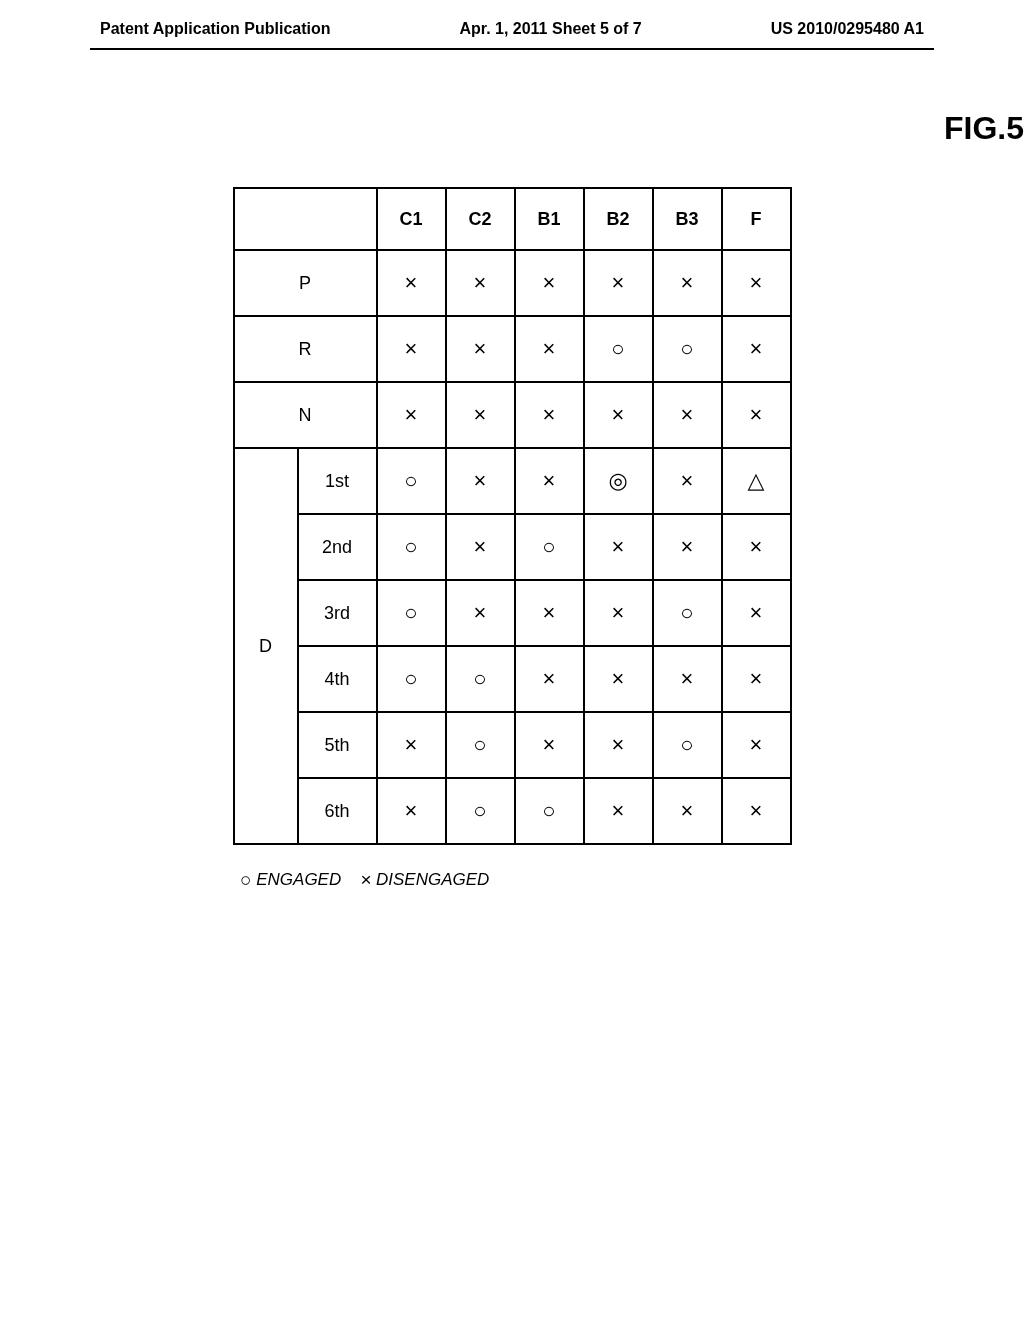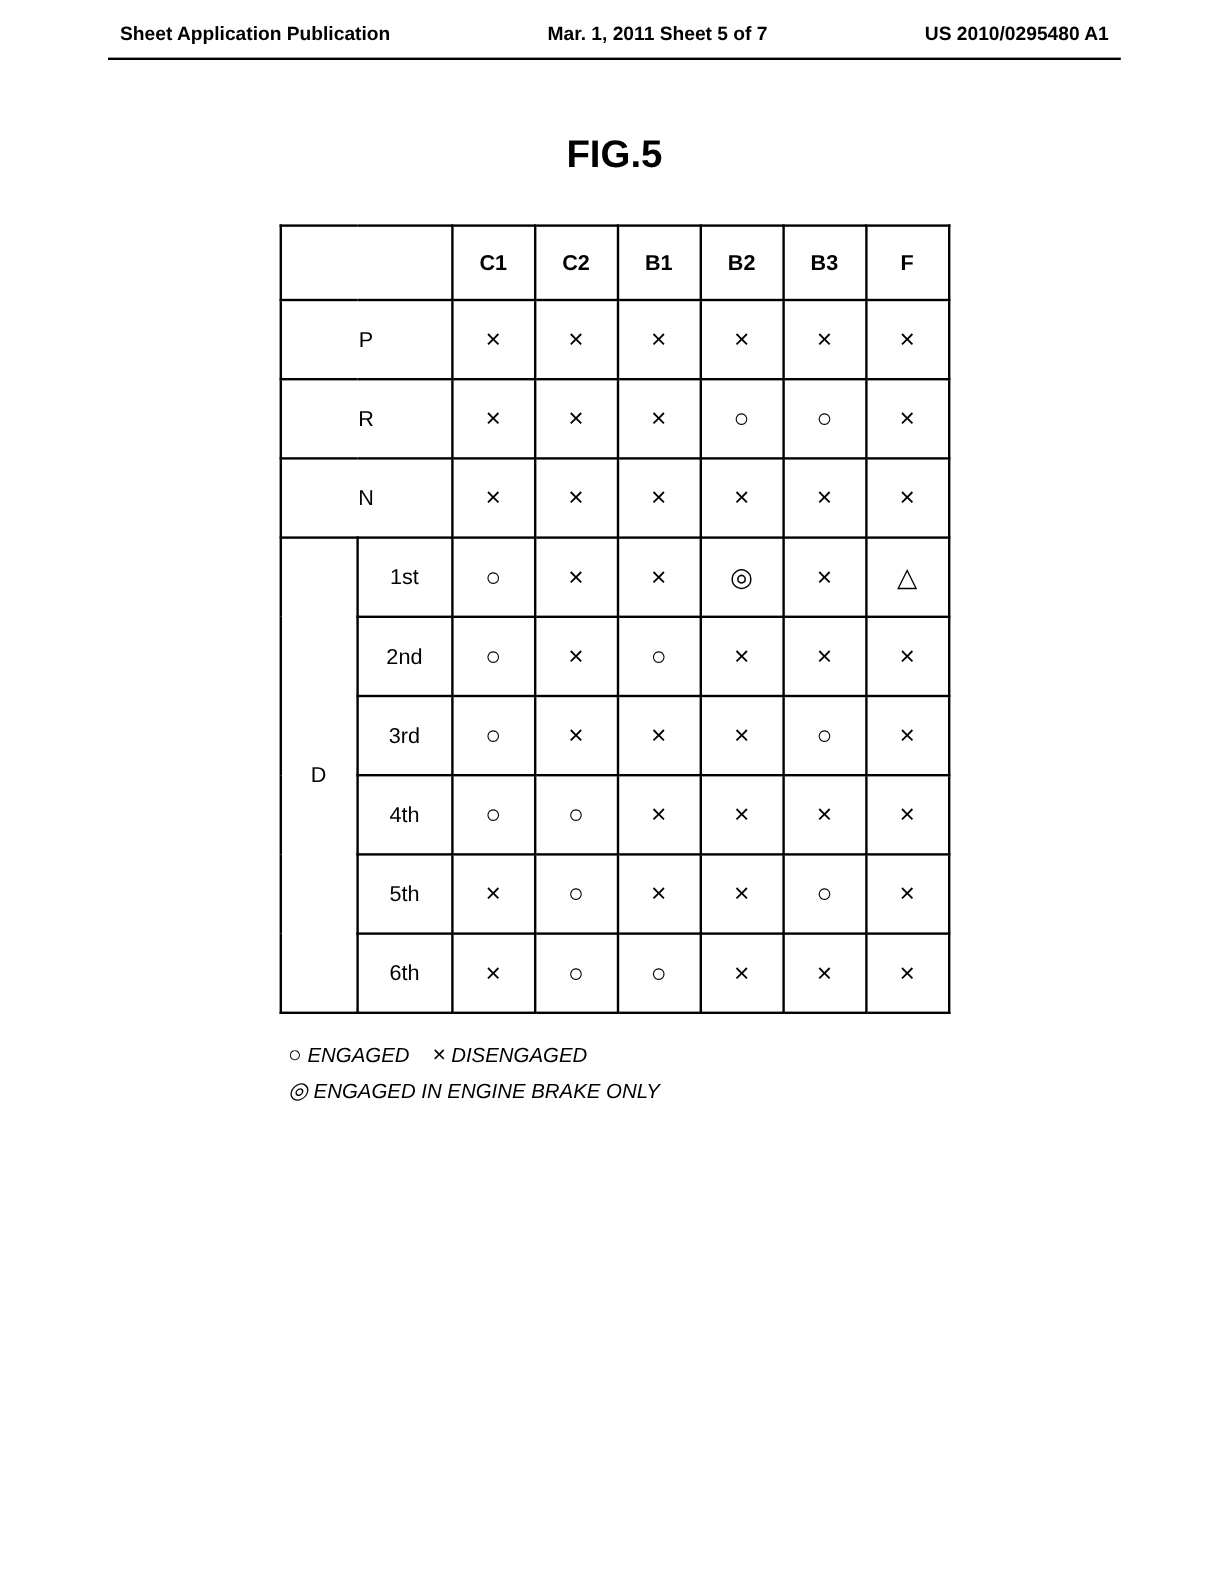--- a/index.html
+++ b/index.html
@@ -17,21 +17,21 @@
       padding: 20px 100px 10px 100px;
       font-size: 16px;
       font-weight: bold;
     }
     .header-rule {
       border: none;
       border-top: 2px solid black;
       margin: 0 90px 10px 90px;
     }
     .figure-title {
-      text-align: center;
+      text-align: right;
       font-size: 32px;
       font-weight: bold;
       margin-top: 60px;
       margin-bottom: 40px;
     }
     .table-container {
       display: flex;
       justify-content: center;
     }
     table {
@@ -65,22 +65,22 @@
     .legend-symbol {
       font-size: 19px;
       display: inline-block;
       vertical-align: middle;
     }
   </style>
 </head>
 <body>
 
 <div class="header">
-  <span>Sheet Application Publication</span>
-  <span>Mar. 1, 2011  Sheet 5 of 7</span>
+  <span>Patent Application Publication</span>
+  <span>Apr. 1, 2011  Sheet 5 of 7</span>
   <span>US 2010/0295480 A1</span>
 </div>
 <hr class="header-rule">
 
 <div class="figure-title">FIG.5</div>
 
 <div class="table-container">
   <table>
     <tbody>
         <tr class="row-header">
@@ -179,17 +179,13 @@
 </div>
 
 <div class="legend">
   <div>
     <span class="legend-symbol">○</span>
     <span>ENGAGED</span>
     &nbsp;&nbsp;
     <span class="legend-symbol">×</span>
     <span>DISENGAGED</span>
   </div>
-  <div>
-    <span class="legend-symbol">◎</span>
-    <span>ENGAGED IN ENGINE BRAKE ONLY</span>
-  </div>
 </div>
 
 </body></html>

